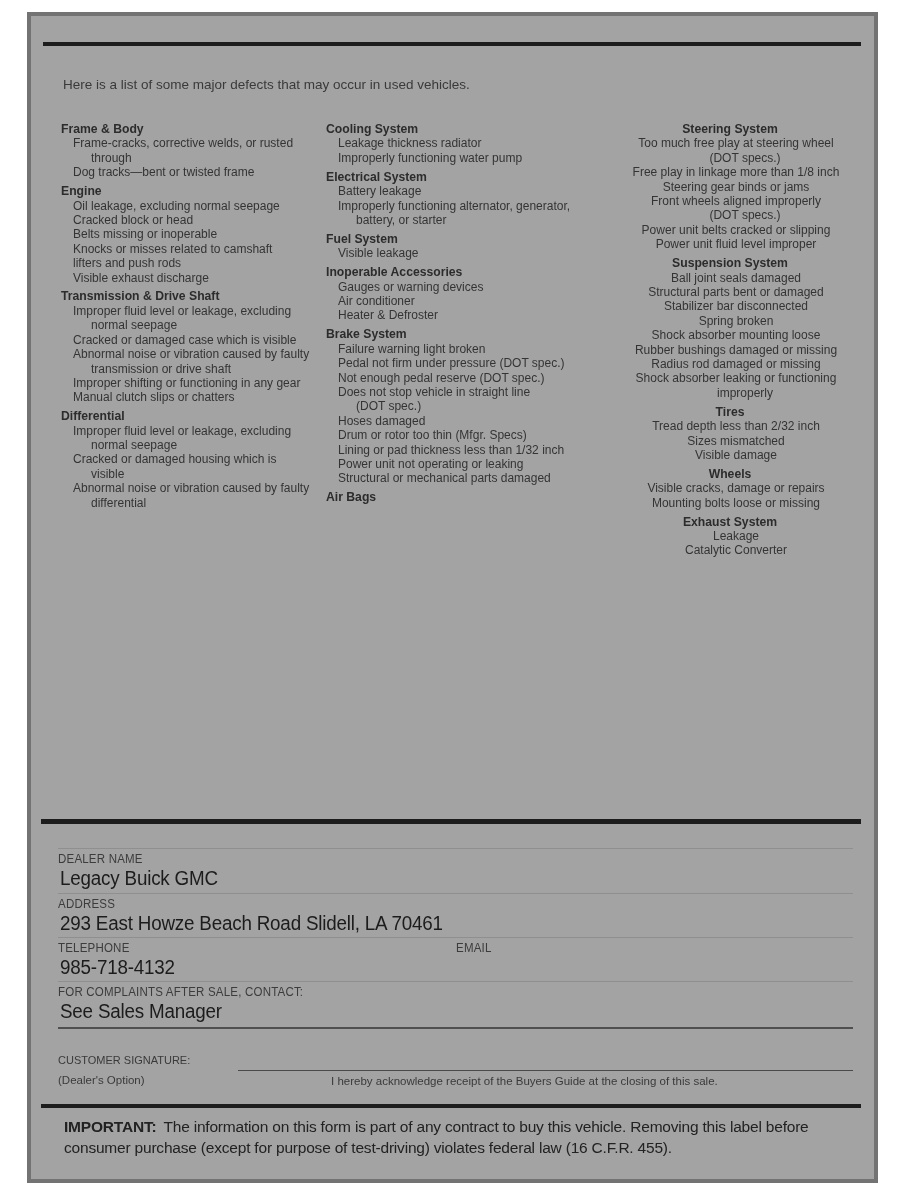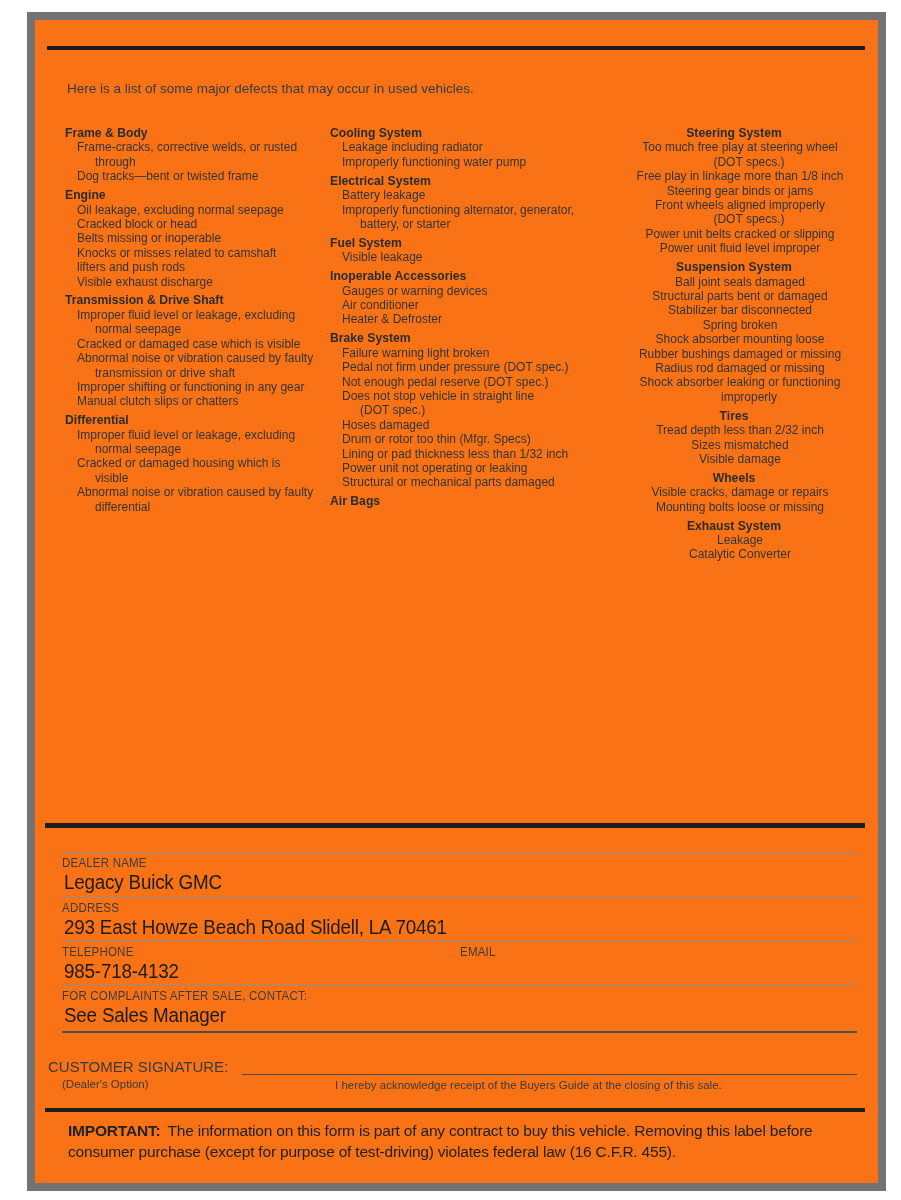--- a/index.html
+++ b/index.html
@@ -7,22 +7,22 @@
     width:901px; height:1200px;
     background:#ffffff;
     font-family:"Liberation Sans", sans-serif;
     color:#333;
     position:relative;
     overflow:hidden;
   }
   .page {
     position:absolute; left:27px; top:12px;
     width:843px; height:1163px;
-    border:8px solid #737373;
-    background:#f97316;
+    border:4px solid #737373;
+    background:#a3a3a3;
     text-decoration:underline;
   }
   .rule { position:absolute; background:#1d1d1d; }
   .rule.top    { left:12px; top:26px;  width:818px; height:4px; }
   .rule.mid    { left:10px; top:803px; width:820px; height:5px; }
   .rule.bottom { left:10px; top:1088px; width:820px; height:4px; }
 
   .intro {
     position:absolute; left:32px; top:61px;
     font-size:13.5px; color:#3a3a3a;
@@ -44,21 +44,21 @@
     position:absolute; left:27px;
     font-size:12px; color:#3c3c3c; letter-spacing:0.2px;
     transform:scaleX(.96); transform-origin:0 0;
   }
   .fvalue {
     position:absolute; left:29px;
     font-size:20px; color:#1c1c1c;
     transform:scaleX(.94); transform-origin:0 0;
     letter-spacing:-0.2px;
   }
-  .sig-label { position:absolute; left:13px; font-size:15px; color:#3a3a3a; }
+  .sig-label { position:absolute; left:27px; font-size:11px; color:#3a3a3a; }
   .sig-line  { position:absolute; left:207px; width:615px; height:14px; border-bottom:1.5px solid #4a4a4a; }
   .sig-note  { position:absolute; left:27px; font-size:11.5px; color:#3a3a3a; }
   .sig-ack   { position:absolute; left:300px; font-size:11.5px; color:#3a3a3a; }
 
   .important {
     position:absolute; left:8px; top:1100px; width:802px;
     font-size:15.5px; line-height:21px; color:#222;
     letter-spacing:-0.2px;
     margin-left:25px;
   }
@@ -105,21 +105,21 @@
         <div class="item i2">normal seepage</div>
         <div class="item i1">Cracked or damaged housing which is</div>
         <div class="item i2">visible</div>
         <div class="item i1">Abnormal noise or vibration caused by faulty</div>
         <div class="item i2">differential</div>
       </div>
     </div>
   <div class="col c2">
       <div class="section">
         <div class="sec-heading">Cooling System</div>
-        <div class="item i1">Leakage including radiator</div>
+        <div class="item i1">Leakage thickness radiator</div>
         <div class="item i1">Improperly functioning water pump</div>
       </div>
       <div class="section">
         <div class="sec-heading">Electrical System</div>
         <div class="item i1">Battery leakage</div>
         <div class="item i1">Improperly functioning alternator, generator,</div>
         <div class="item i2">battery, or starter</div>
       </div>
       <div class="section">
         <div class="sec-heading">Fuel System</div>

